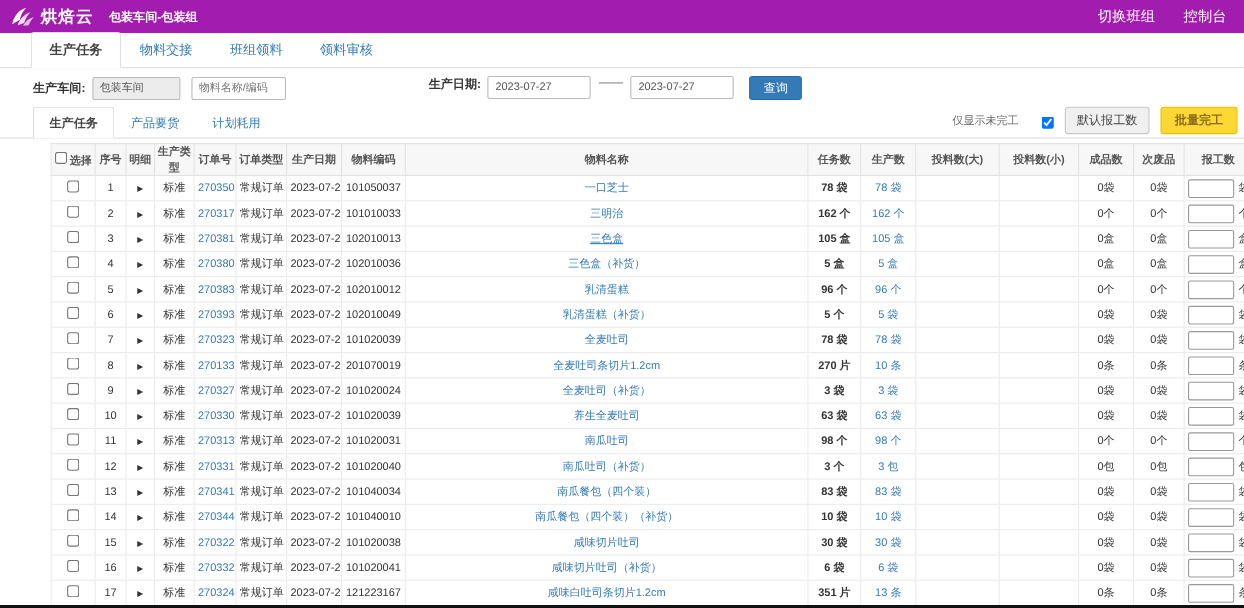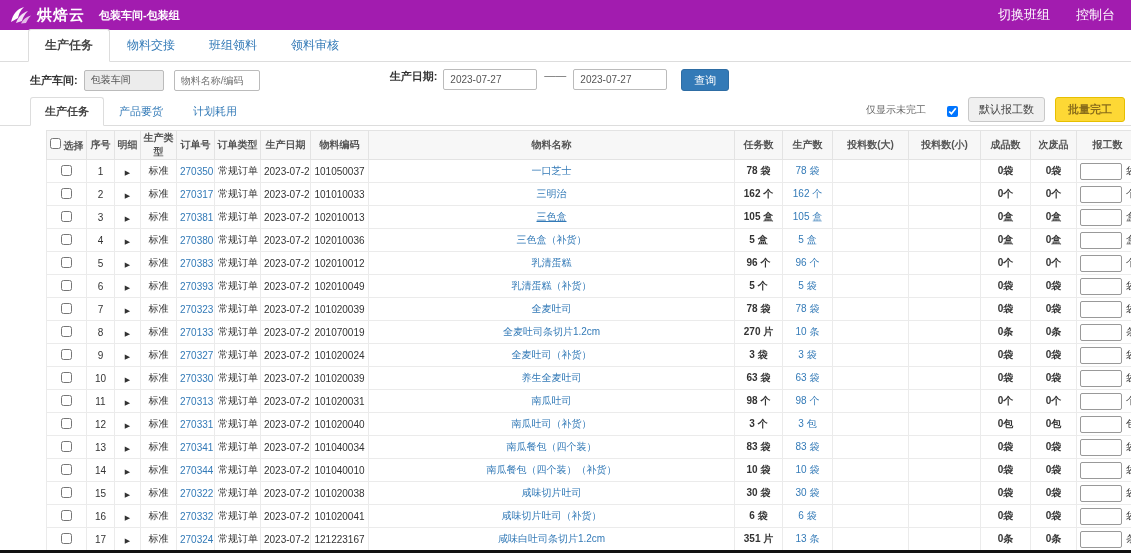--- a/index.html
+++ b/index.html
@@ -38,21 +38,21 @@
   
   .table-wrap { position:relative; margin-left:46px; margin-top:4px; }
   table { border-collapse:collapse; table-layout:fixed; width:1092px; font-size:10px; color:#333; }
   th { background:#f7f7f7; border:1px solid #e3e3e3; font-weight:bold; color:#555; height:24px; padding:0 2px; }
   td { border:1px solid #ebebeb; height:23px; text-align:center; padding:0 3px; overflow:hidden; white-space:nowrap; }
   td.c-name { text-align:center; }
   .lnk { color:#337ab7; cursor:pointer; }
   .lnk.u { text-decoration:underline; }
   .num-task { font-weight:bold; color:#333; }
   .num-prod { color:#337ab7; }
-  .num-done { font-weight:bold; color:#333; }
+  .num-done { font-weight:normal; color:#333; }
   .arrow { color:#333; font-size:7px; cursor:pointer; }
   td input[type=checkbox], th input[type=checkbox] { width:11px; height:11px; cursor:pointer; }
   .rep-input { width:42px; height:17px; border:1px solid #999; border-radius:2px; vertical-align:middle; }
   .rep-unit { margin-left:4px; color:#333; }
   
   .win-edge { position:fixed; left:0; bottom:0; width:1131px; height:3px; background:#111; }
 </style>
 </head>
 <body>
 

